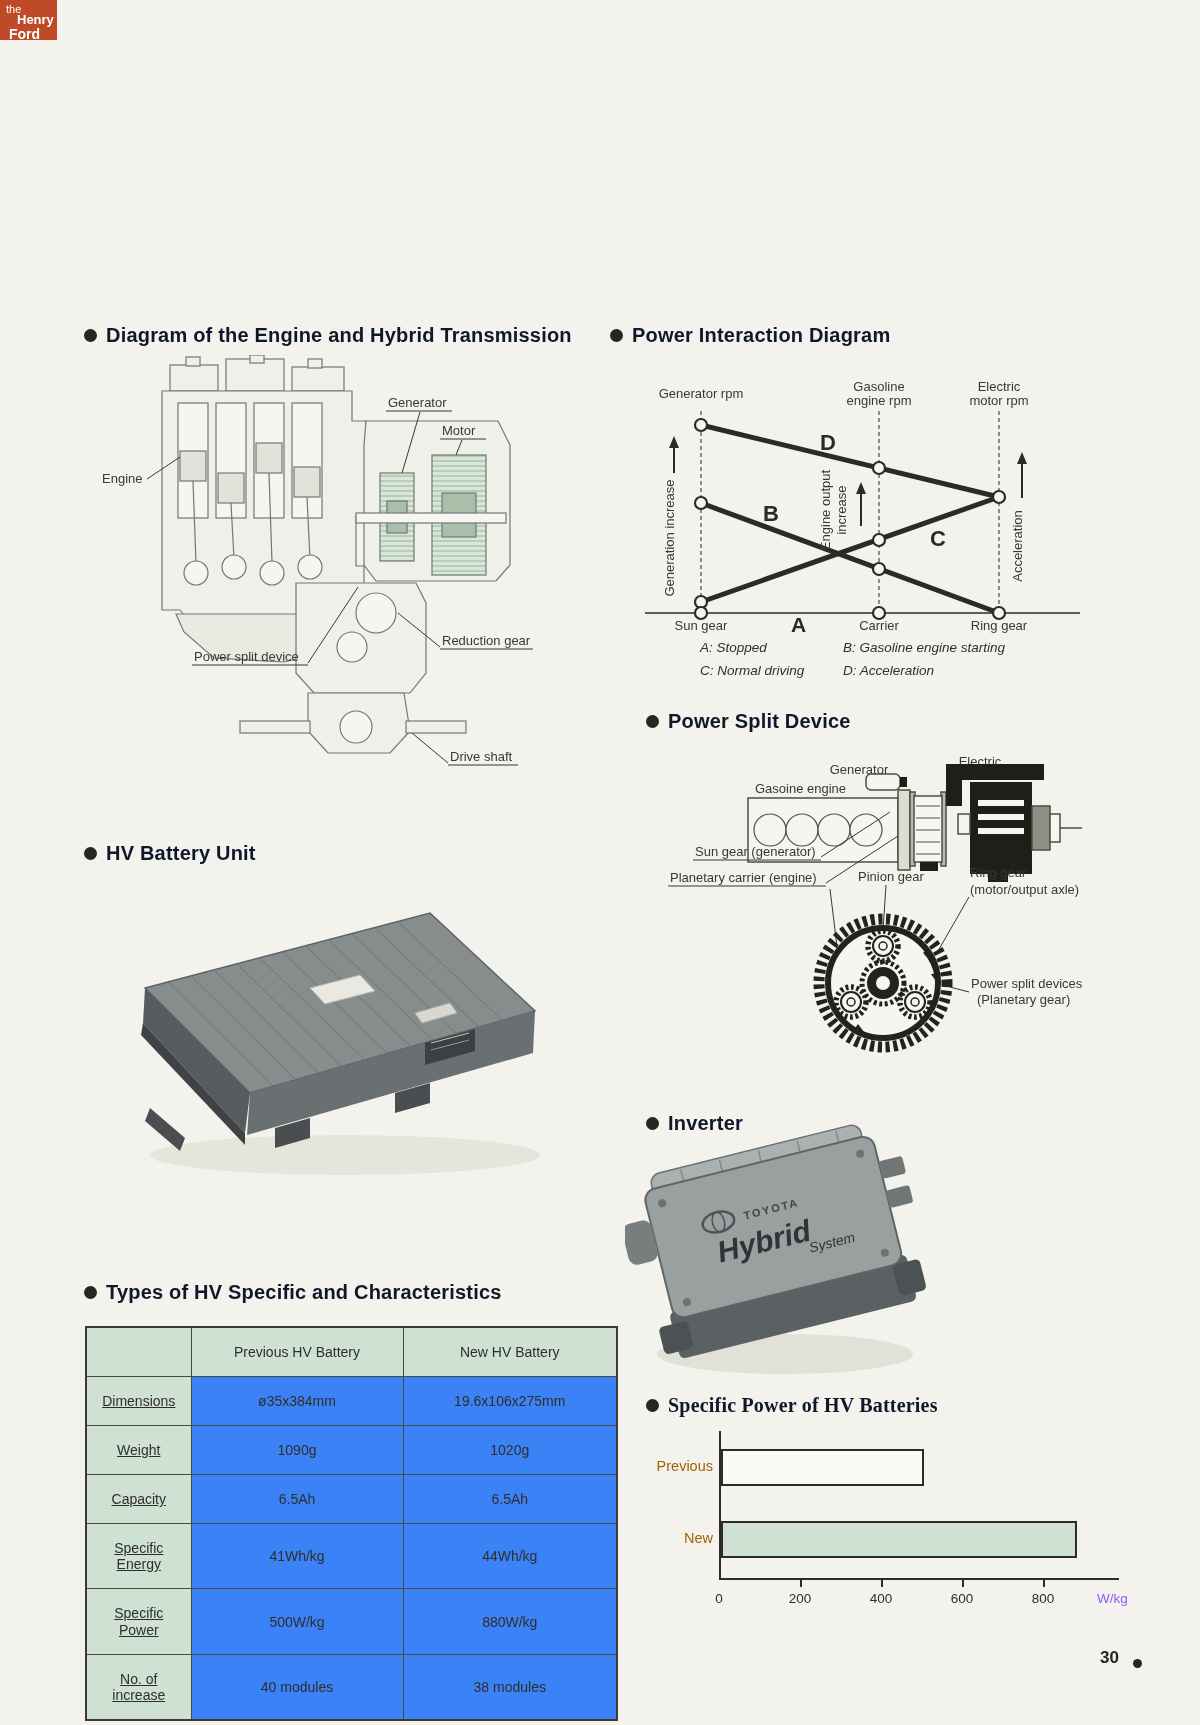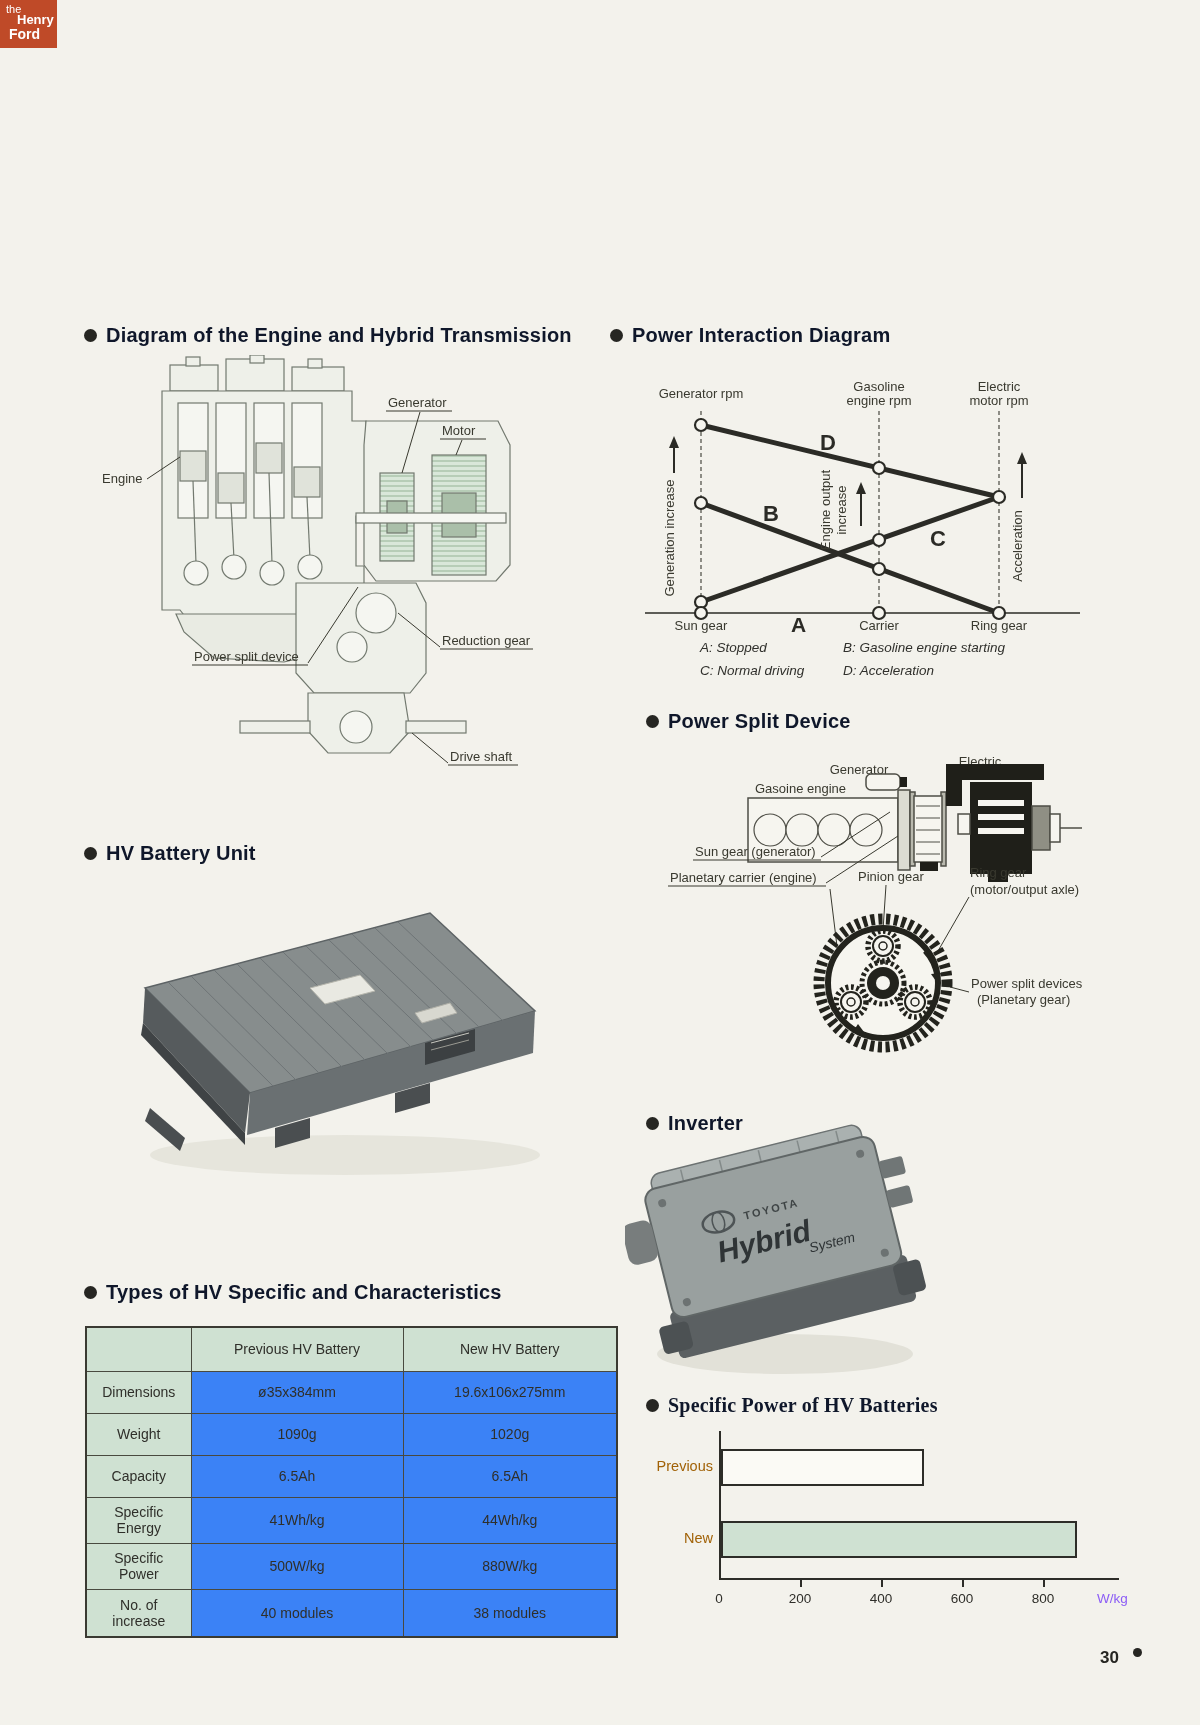--- a/index.html
+++ b/index.html
@@ -1,50 +1,50 @@
 <!DOCTYPE html>
 <html><head>
 <meta charset="utf-8">
 <style>
   html,body{margin:0;padding:0;background:#d8d6d0;}
   #page{position:relative;width:1200px;height:1725px;background:#f3f2ec;overflow:hidden;
         font-family:"Liberation Sans",sans-serif;color:#2c2c28;}
   svg{font-family:"Liberation Sans",sans-serif;}
   .abs{position:absolute;}
   
-  #logo{position:absolute;left:0;top:0;width:57px;height:48px;background:#bf4a28;color:#fff;}
+  #logo{position:absolute;left:0;top:0;width:57px;height:40px;background:#bf4a28;color:#fff;}
   #logo .l1{position:absolute;left:6px;top:3px;font-size:11px;}
   #logo .l2{position:absolute;left:17px;top:12px;font-size:13px;font-weight:bold;}
   #logo .l3{position:absolute;left:9px;top:26px;font-size:14px;font-weight:bold;}
   
   .sect{position:absolute;display:flex;align-items:center;gap:9px;}
   .bullet{width:13px;height:13px;border-radius:50%;background:#262622;flex:0 0 auto;}
   .sect h2{margin:0;font-size:20px;font-weight:bold;color:#0f172a;letter-spacing:0.2px;white-space:nowrap;}
   
   .leg{position:absolute;font-size:13.5px;font-style:italic;color:#30302c;white-space:nowrap;}
   
   #batt-table{position:absolute;left:85px;top:1326px;border-collapse:collapse;table-layout:fixed;}
   #batt-table td{border:1px solid #49493f;text-align:center;vertical-align:middle;
-                 font-size:14px;color:#2f2f2a;padding:0 4px;}
+                 font-size:14px;color:#2f2f2a;padding:16px 4px;}
   #batt-table{border:2px solid #3a3a32;}
   #batt-table td.g{background:#cfe1d2;}
   #batt-table td.w{background:#3b82f6;}
-  #batt-table td.lab{white-space:pre-line;line-height:1.15;}
+  #batt-table td.lab{white-space:pre-line;line-height:1.15;text-decoration:underline;}
   
   #barchart{position:absolute;left:645px;top:1425px;width:520px;height:200px;}
   .bc-yaxis{position:absolute;left:74px;top:6px;width:2px;height:149px;background:#2d2d28;}
   .bc-xaxis{position:absolute;left:74px;top:153px;width:400px;height:2px;background:#2d2d28;}
   .bc-bar{position:absolute;left:76px;height:37px;border:2px solid #2d2d28;box-sizing:border-box;}
   .bc-cat{position:absolute;left:0;width:68px;text-align:right;font-size:14.5px;color:#a16207;}
   .bc-tick{position:absolute;top:155px;width:2px;height:7px;background:#2d2d28;}
   .bc-ticklabel{position:absolute;top:166px;width:48px;margin-left:-24px;text-align:center;
                 font-size:13.5px;color:#2f2f2a;}
   .bc-unit{position:absolute;left:452px;top:166px;font-size:13.5px;color:#8b5cf6;}
   
-  #pageno{position:absolute;left:1100px;top:1648px;display:flex;align-items:flex-start;gap:14px;}
+  #pageno{position:absolute;left:1100px;top:1648px;display:flex;align-items:flex-end;gap:14px;}
   #pageno .num{font-size:17px;font-weight:bold;color:#262622;}
   #pageno .dot{width:9px;height:9px;border-radius:50%;background:#262622;}
   
   .dlab{font-size:13px;fill:#39392f;}
   .dline{stroke:#39392f;stroke-width:1;}
 </style>
 </head>
 <body>
 
 <div id="page">

